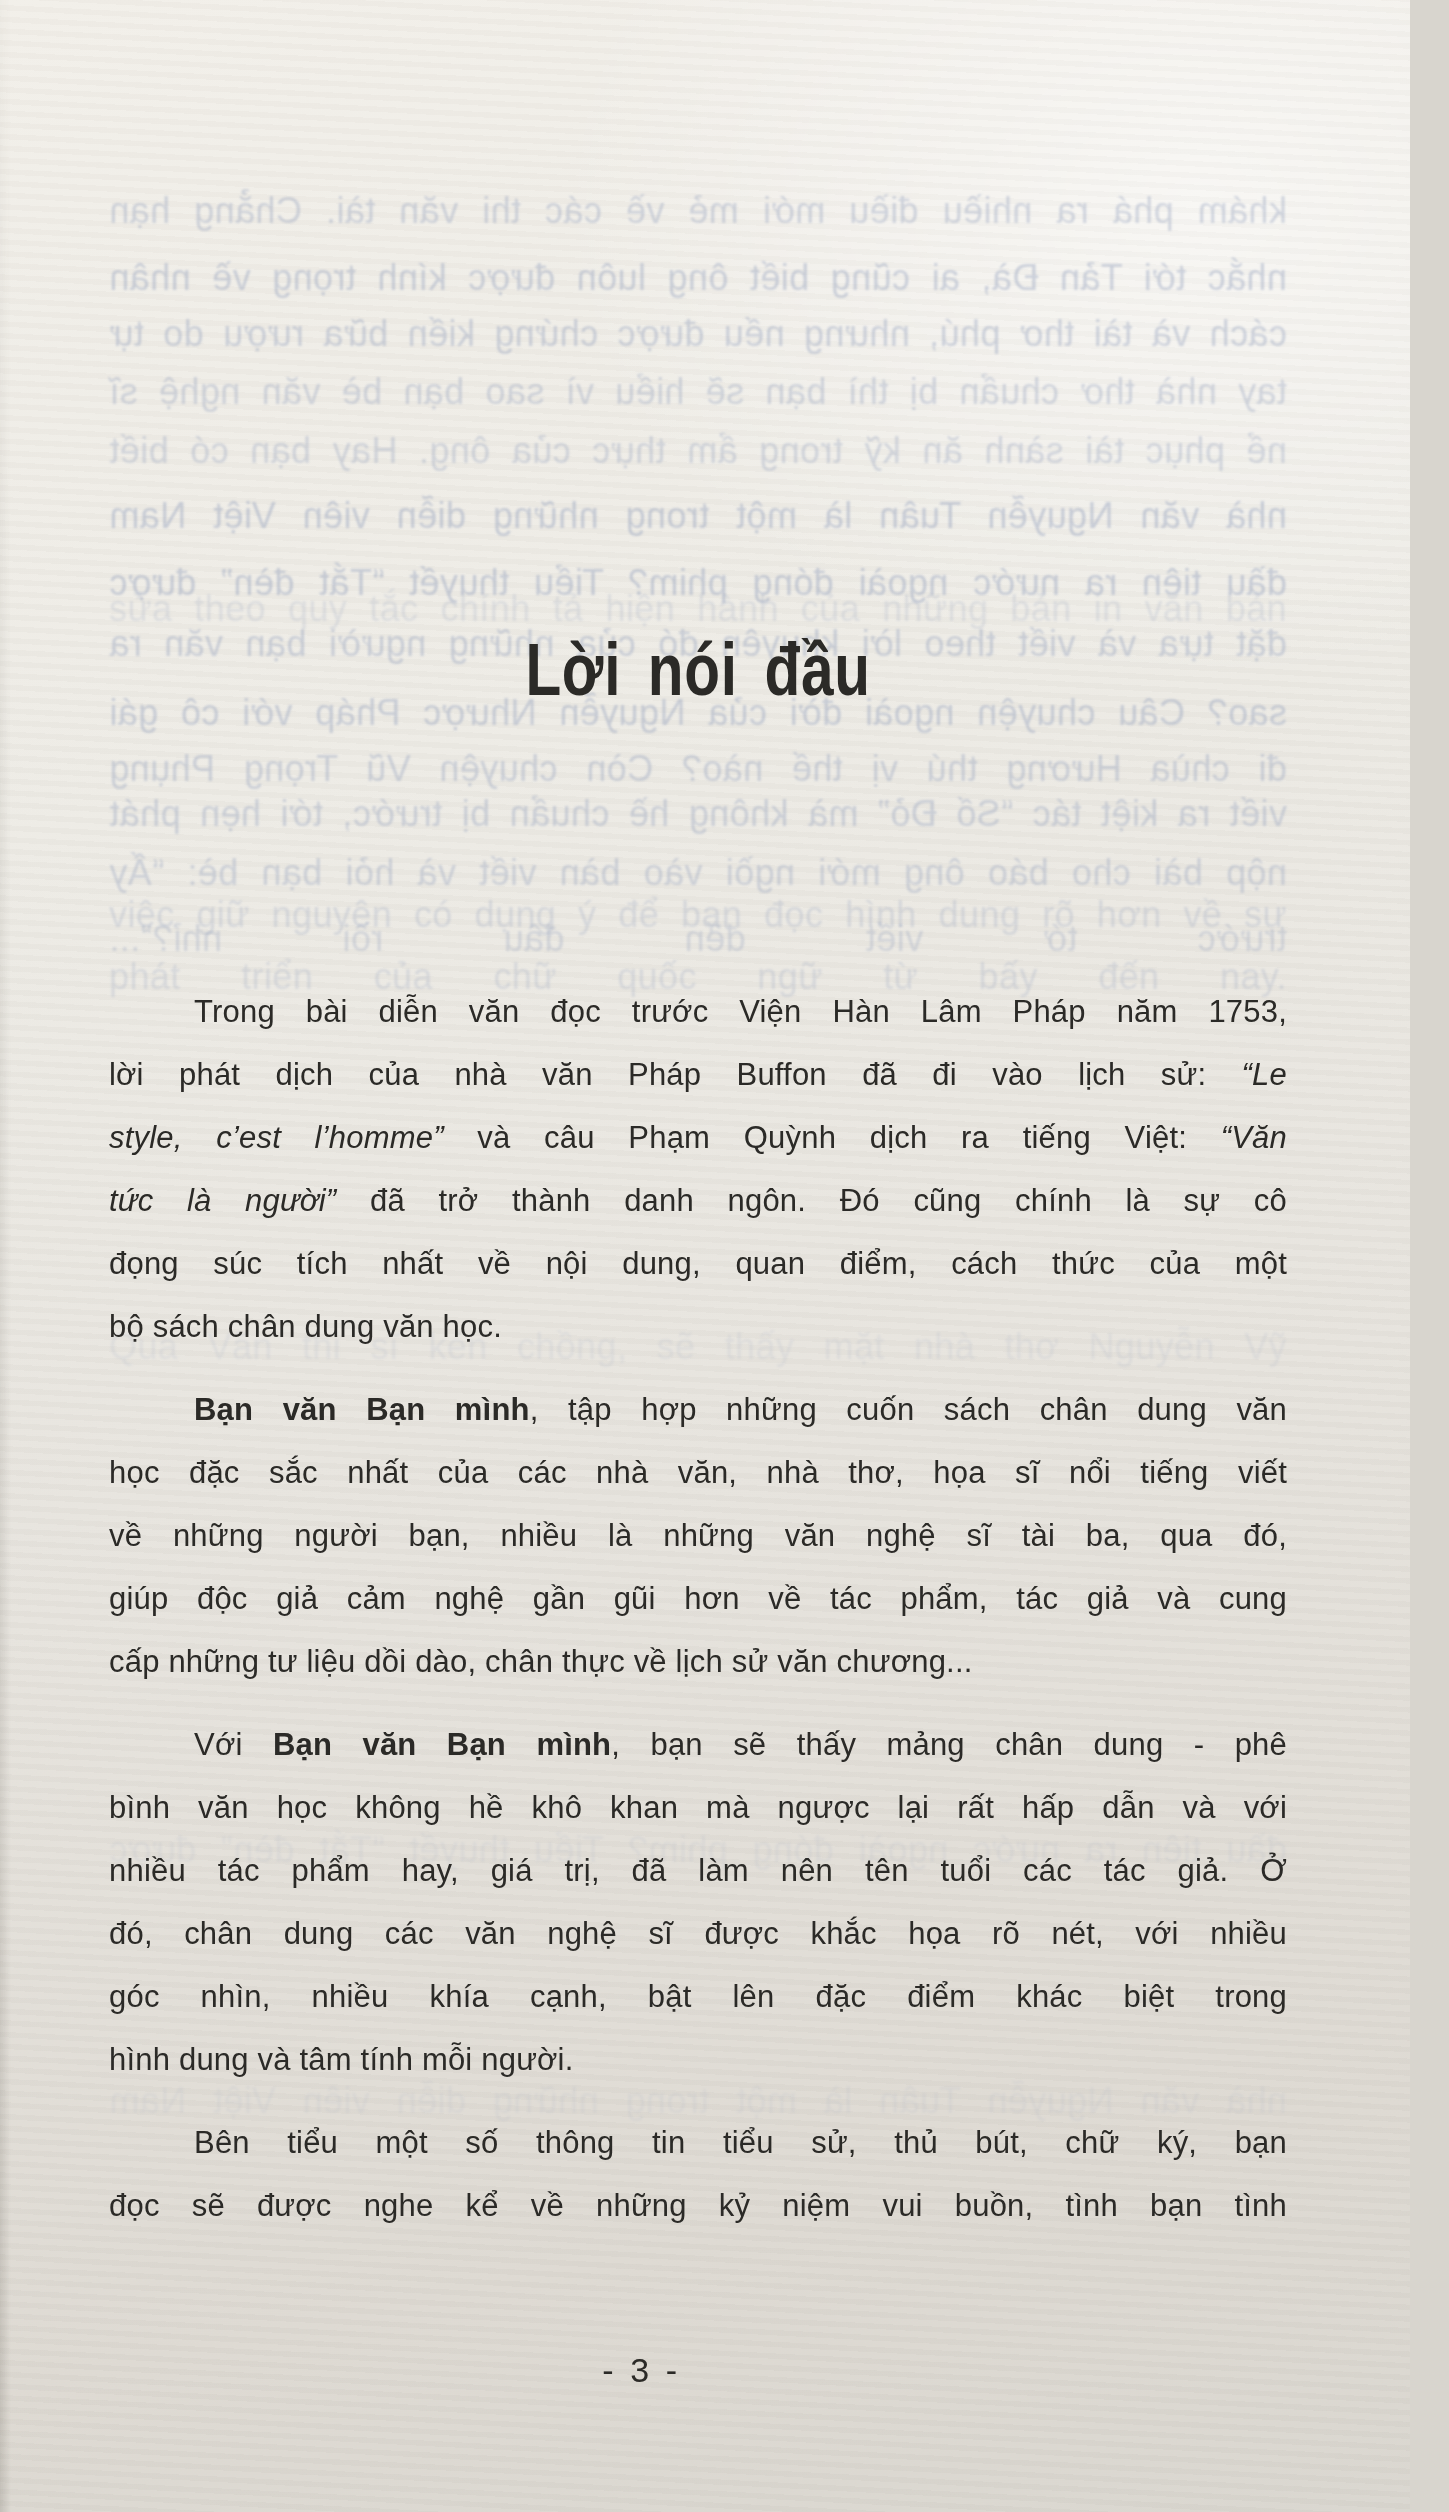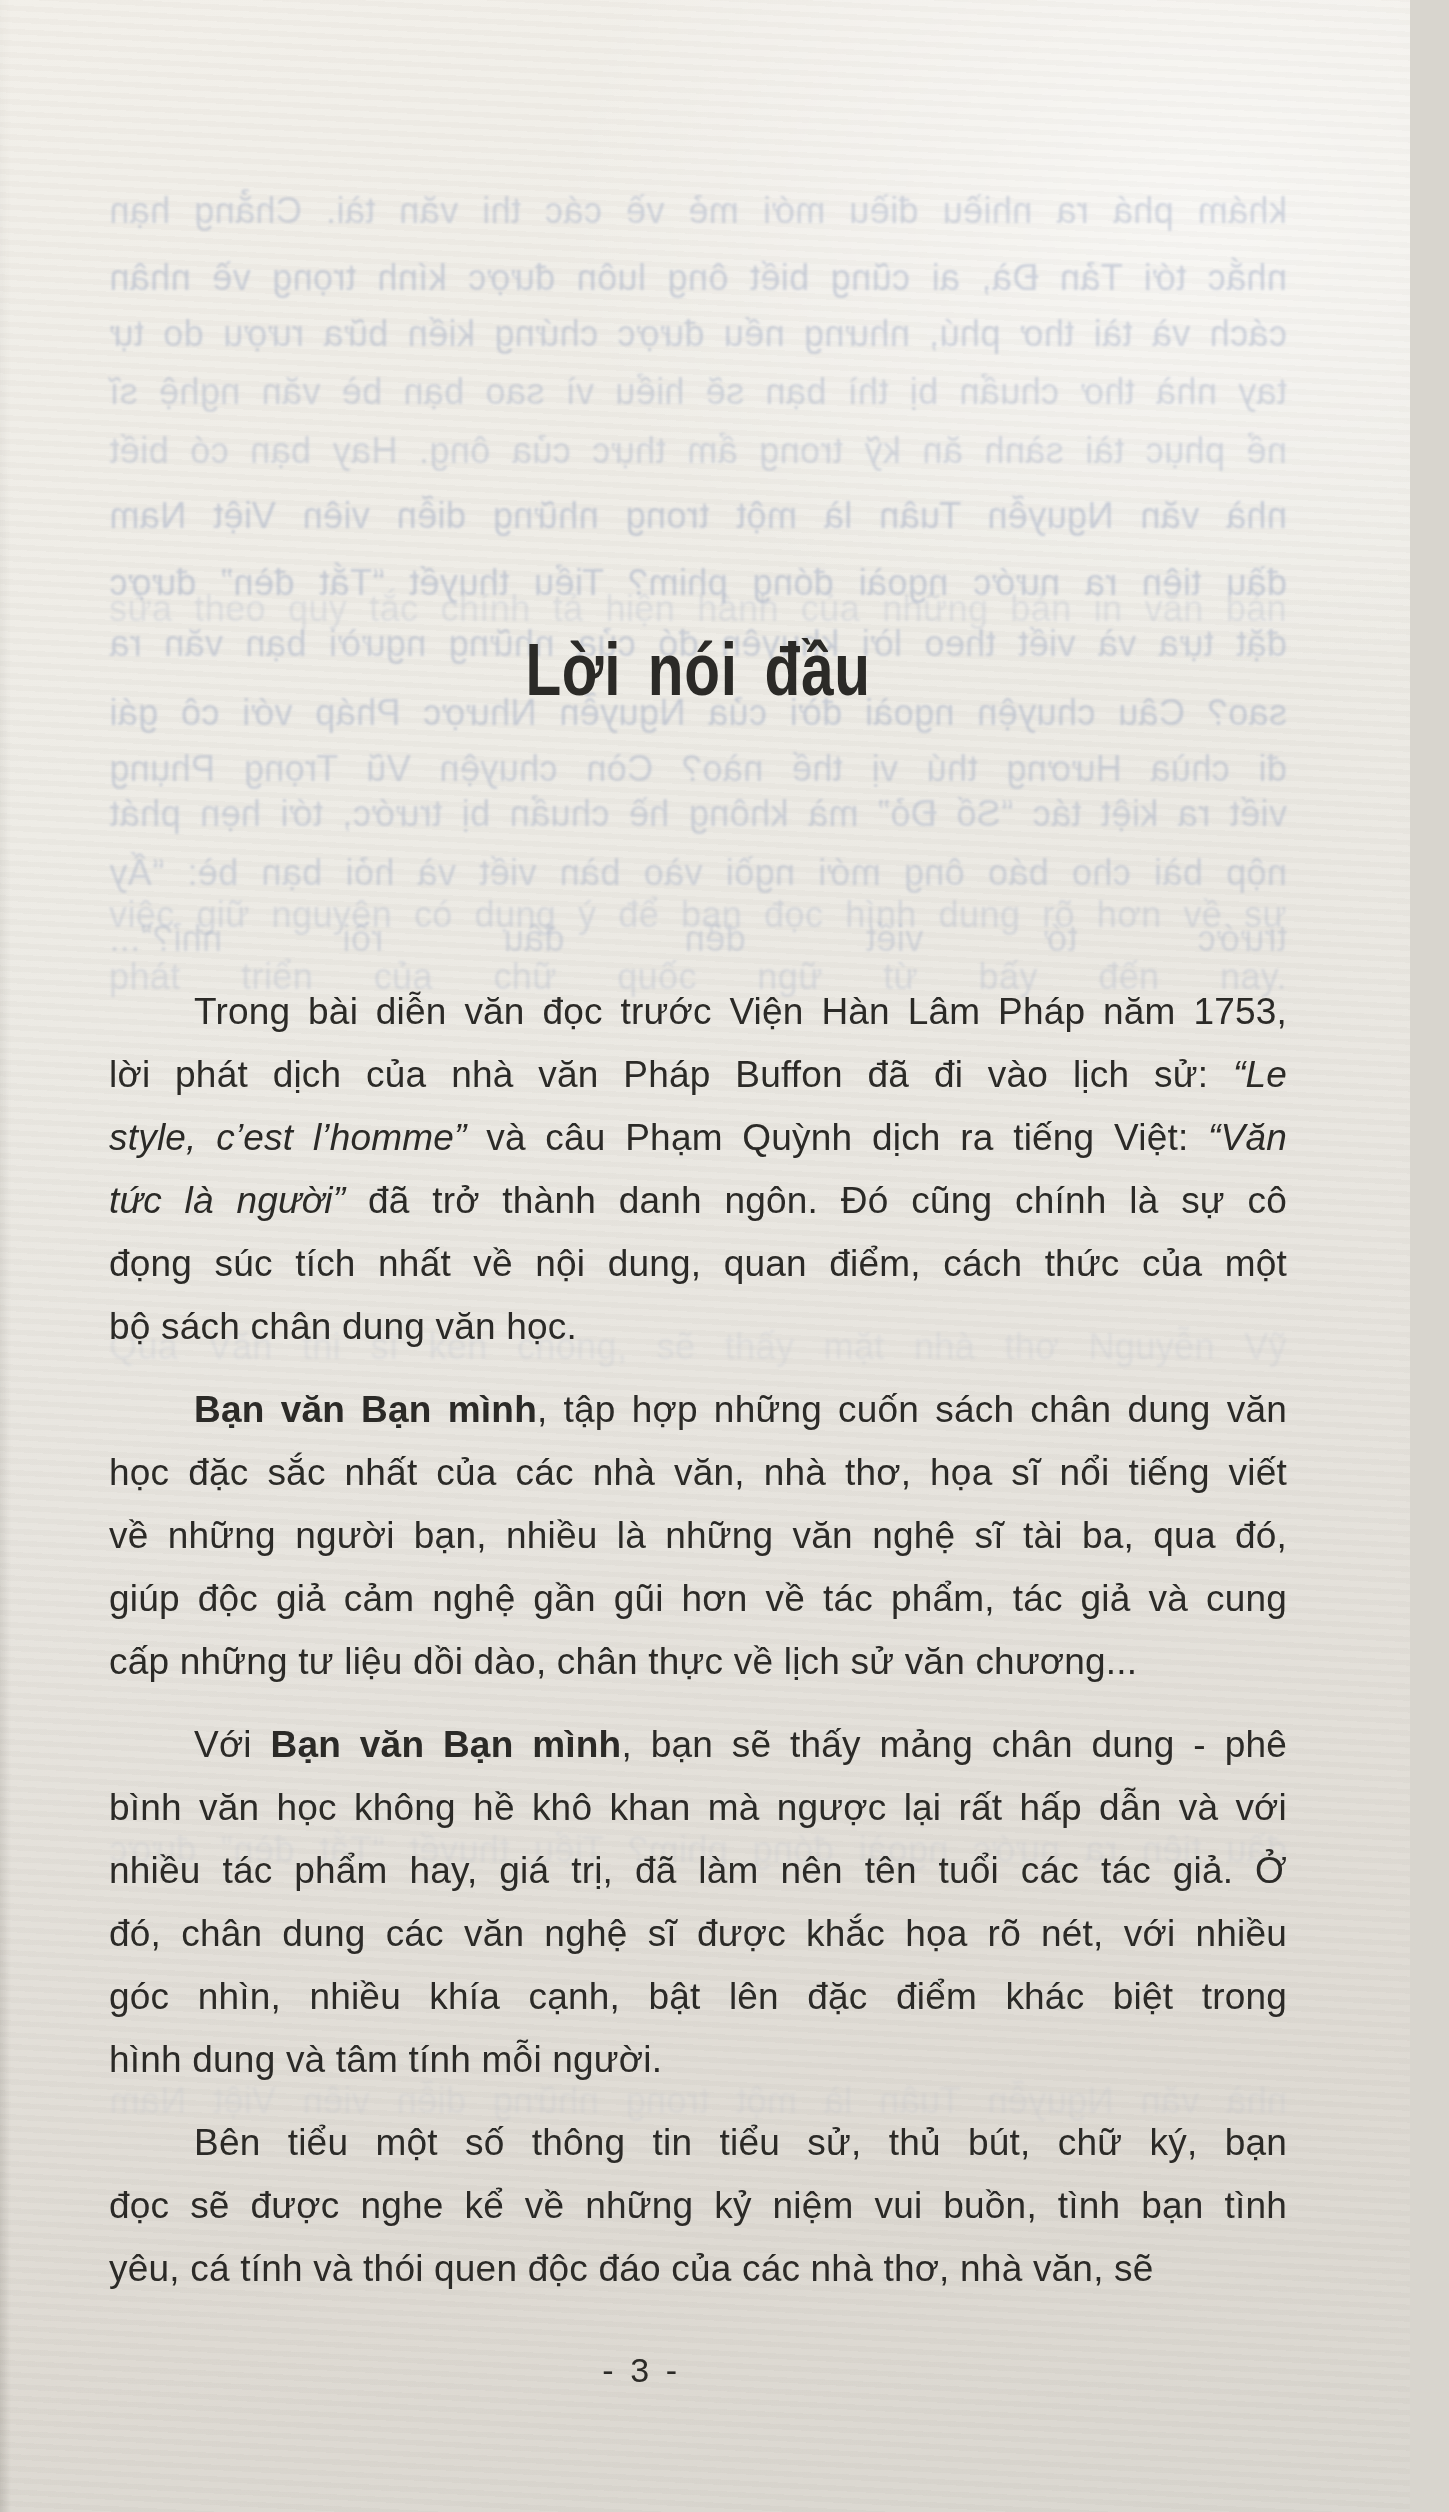--- a/index.html
+++ b/index.html
@@ -50,21 +50,21 @@
   h1.title{
     position:absolute;top:626px;left:109px;width:1178px;margin:0;
     text-align:center;
     font-size:75px;font-weight:bold;color:var(--ink,#2b2a27);
     letter-spacing:0.9px;word-spacing:12.6px;
     transform:scaleX(0.78);transform-origin:50% 50%;
   }
   #paragraphs{
     position:absolute;top:980px;left:109px;width:1178px;
     color:var(--ink,#2b2a27);
-    font-size:37px;
+    font-size:31px;
   }
   .para{margin:0 0 20px 0;}
   .line{
     line-height:63px;height:63px;
     text-align:justify;text-align-last:justify;
     letter-spacing:0.2px;
   }
   .line.first{text-indent:85px;}
   .line.last{text-align-last:left;}
   .b{font-weight:bold;}
@@ -123,21 +123,20 @@
           <div class="line first"><span>Với </span><span class="b">Bạn văn Bạn mình</span><span>, bạn sẽ thấy mảng chân dung - phê</span></div>
           <div class="line"><span>bình văn học không hề khô khan mà ngược lại rất hấp dẫn và với</span></div>
           <div class="line"><span>nhiều tác phẩm hay, giá trị, đã làm nên tên tuổi các tác giả. Ở</span></div>
           <div class="line"><span>đó, chân dung các văn nghệ sĩ được khắc họa rõ nét, với nhiều</span></div>
           <div class="line"><span>góc nhìn, nhiều khía cạnh, bật lên đặc điểm khác biệt trong</span></div>
           <div class="line last"><span>hình dung và tâm tính mỗi người.</span></div>
         </div>
         <div class="para">
           <div class="line first"><span>Bên tiểu một số thông tin tiểu sử, thủ bút, chữ ký, bạn</span></div>
           <div class="line"><span>đọc sẽ được nghe kể về những kỷ niệm vui buồn, tình bạn tình</span></div>
-          <div class="line last"><span>yêu, cá tính và thói quen độc đáo của các nhà thơ, nhà văn, sẽ</span></div>
         </div>
       </section>
     <div class="page-number">- 3 -</div>
   </div>
 
   <div class="edge-left"></div>
 </div>
 
 
 </body></html>

